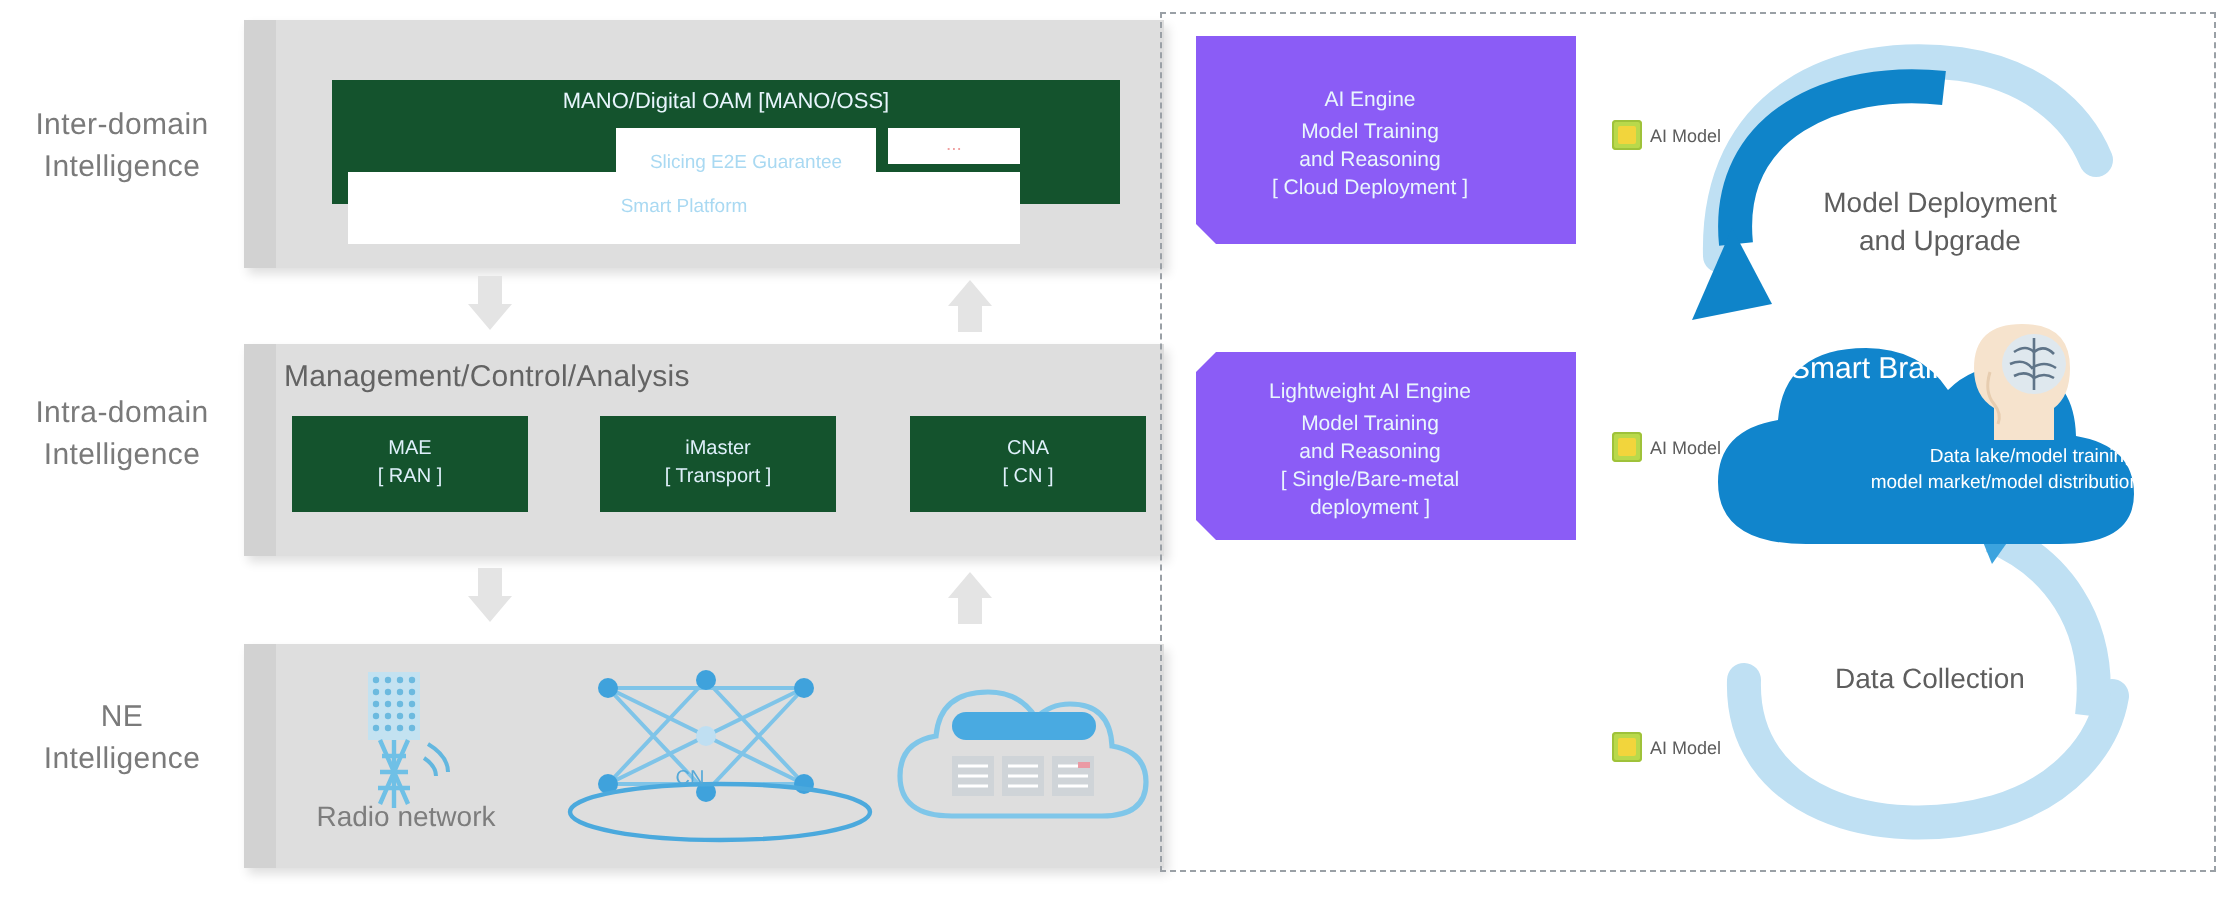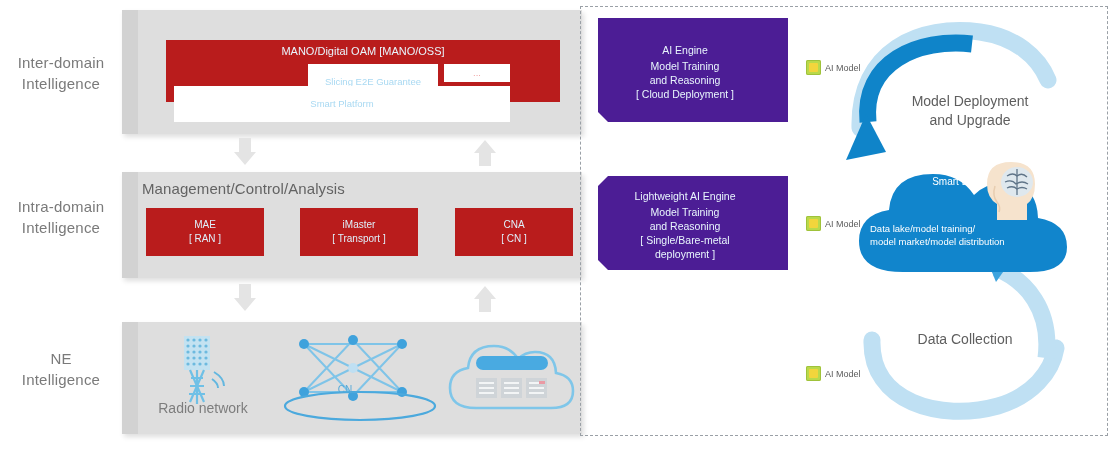--- a/index.html
+++ b/index.html
@@ -54,21 +54,21 @@
     top: 8px;
     color: #636363;
     font-size: 15px;
     letter-spacing: .1px;
     z-index: 3;
   }
 
   
   .blue-box {
     position: absolute;
-    background: #b91c1c;
+    background: #14532d;
     color: #ffffff;
     display: flex;
     flex-direction: column;
     align-items: center;
     justify-content: center;
     text-align: right;
     font-size: 11px;
     line-height: 14px;
     z-index: 3;
   }
@@ -97,21 +97,21 @@
   .r2box { top:208px; width:118px; height:48px; }
   #r2a { left:146px; }
   #r2b { left:300px; }
   #r2c { left:455px; }
   .r2box .t1 { font-size:10px; color:#dff0fb;}
   .r2box .t2 { font-size:10px; color:#dff0fb;}
 
   
   .ai-engine {
     position: absolute;
-    background: #4c1d95;
+    background: #8b5cf6;
     color: #e9f6fd;
     font-size: 10.5px;
     line-height: 14px;
     text-align: center;
     display:flex; flex-direction:column;
     align-items:center; justify-content:center;
     z-index: 5;
     padding: 4px 26px 0 10px;
   }
   .ai-engine .ae-title { margin-bottom:2px; }
@@ -156,25 +156,25 @@
   .conn { position:absolute; z-index:2; }
   #c1 { left:232px; top:138px; }
   #c2 { left:472px; top:138px; }
   #c3 { left:232px; top:284px; }
   #c4 { left:472px; top:284px; }
 
   
   #cloud-wrap{ position:absolute; left:845px; top:150px; width:230px; height:130px; z-index:6;}
   #cloud-text1{
     position:absolute; left:895px; top:176px; width:90px;
-    text-align:right; color:#ffffff; font-size:10px; z-index:8;
+    text-align:left; color:#ffffff; font-size:15px; z-index:8;
   }
   #cloud-text2{
     position:absolute; left:870px; top:222px; width:200px;
-    text-align:left; color:#ffffff; font-size:9.5px; line-height:13px; z-index:8;
+    text-align:right; color:#ffffff; font-size:9.5px; line-height:13px; z-index:8;
   }
 
   
   #arrows { position:absolute; left:800px; top:10px; width:310px; height:420px; z-index:4;}
   .arrow-label{
     position:absolute; text-align:center; color:#5e5e5e;
     font-size:14px; line-height:19px; z-index:9;
   }
   #lbl-deploy{ left:880px; top:92px; width:180px;}
   #lbl-collect{ left:885px; top:330px; width:160px;}

